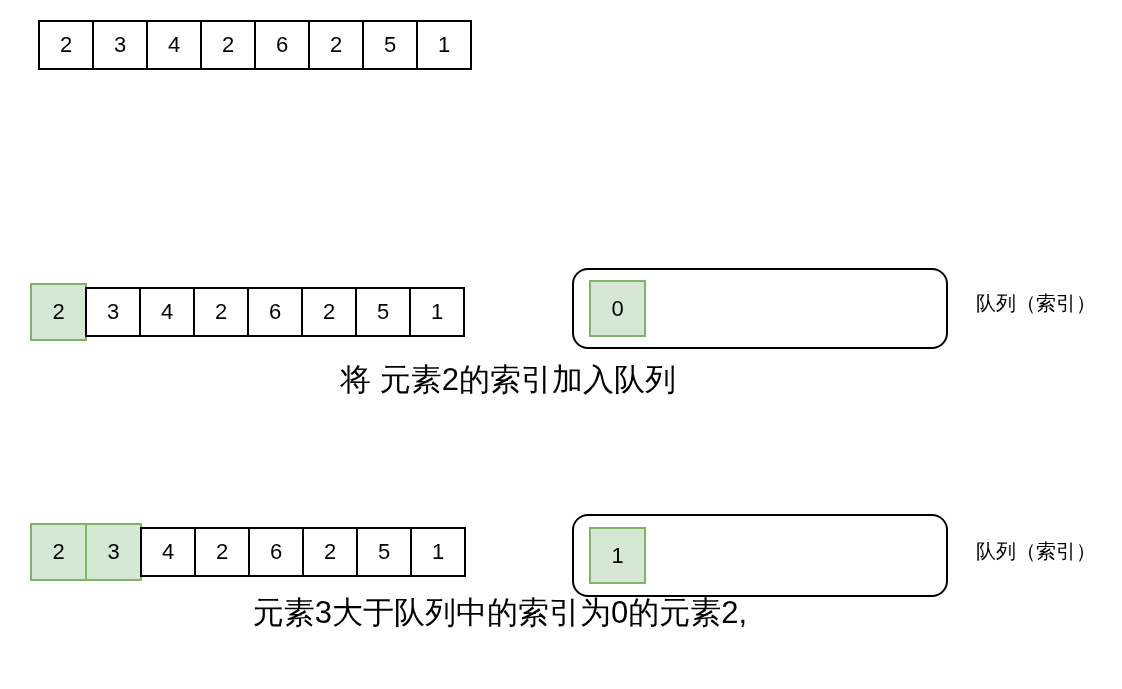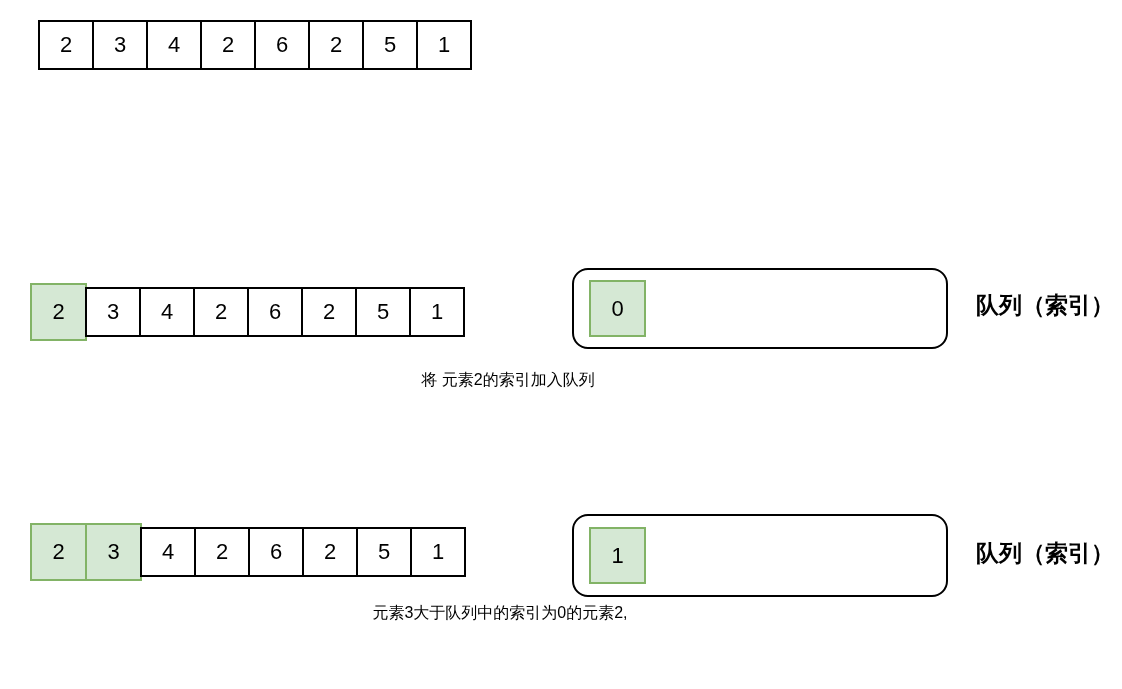--- a/index.html
+++ b/index.html
@@ -52,28 +52,27 @@
     height: 57px;
     border: 2px solid var(--hl-border, #82b366);
     background: var(--hl-fill, #d5e8d4);
     display: flex;
     align-items: center;
     justify-content: center;
     font-size: 22px;
   }
   .queue-label {
     position: absolute;
-    font-size: 23px;
+    font-size: 20px;
     white-space: nowrap;
-    font-weight: bold;
   }
   .caption {
     position: absolute;
     text-align: center;
-    font-size: 16px;
+    font-size: 31px;
     line-height: 33px;
     white-space: nowrap;
   }
 </style>
 </head>
 <body>
 
 <div class="canvas">
 
   <div class="array-row" style="left:38px; top:20px;">

